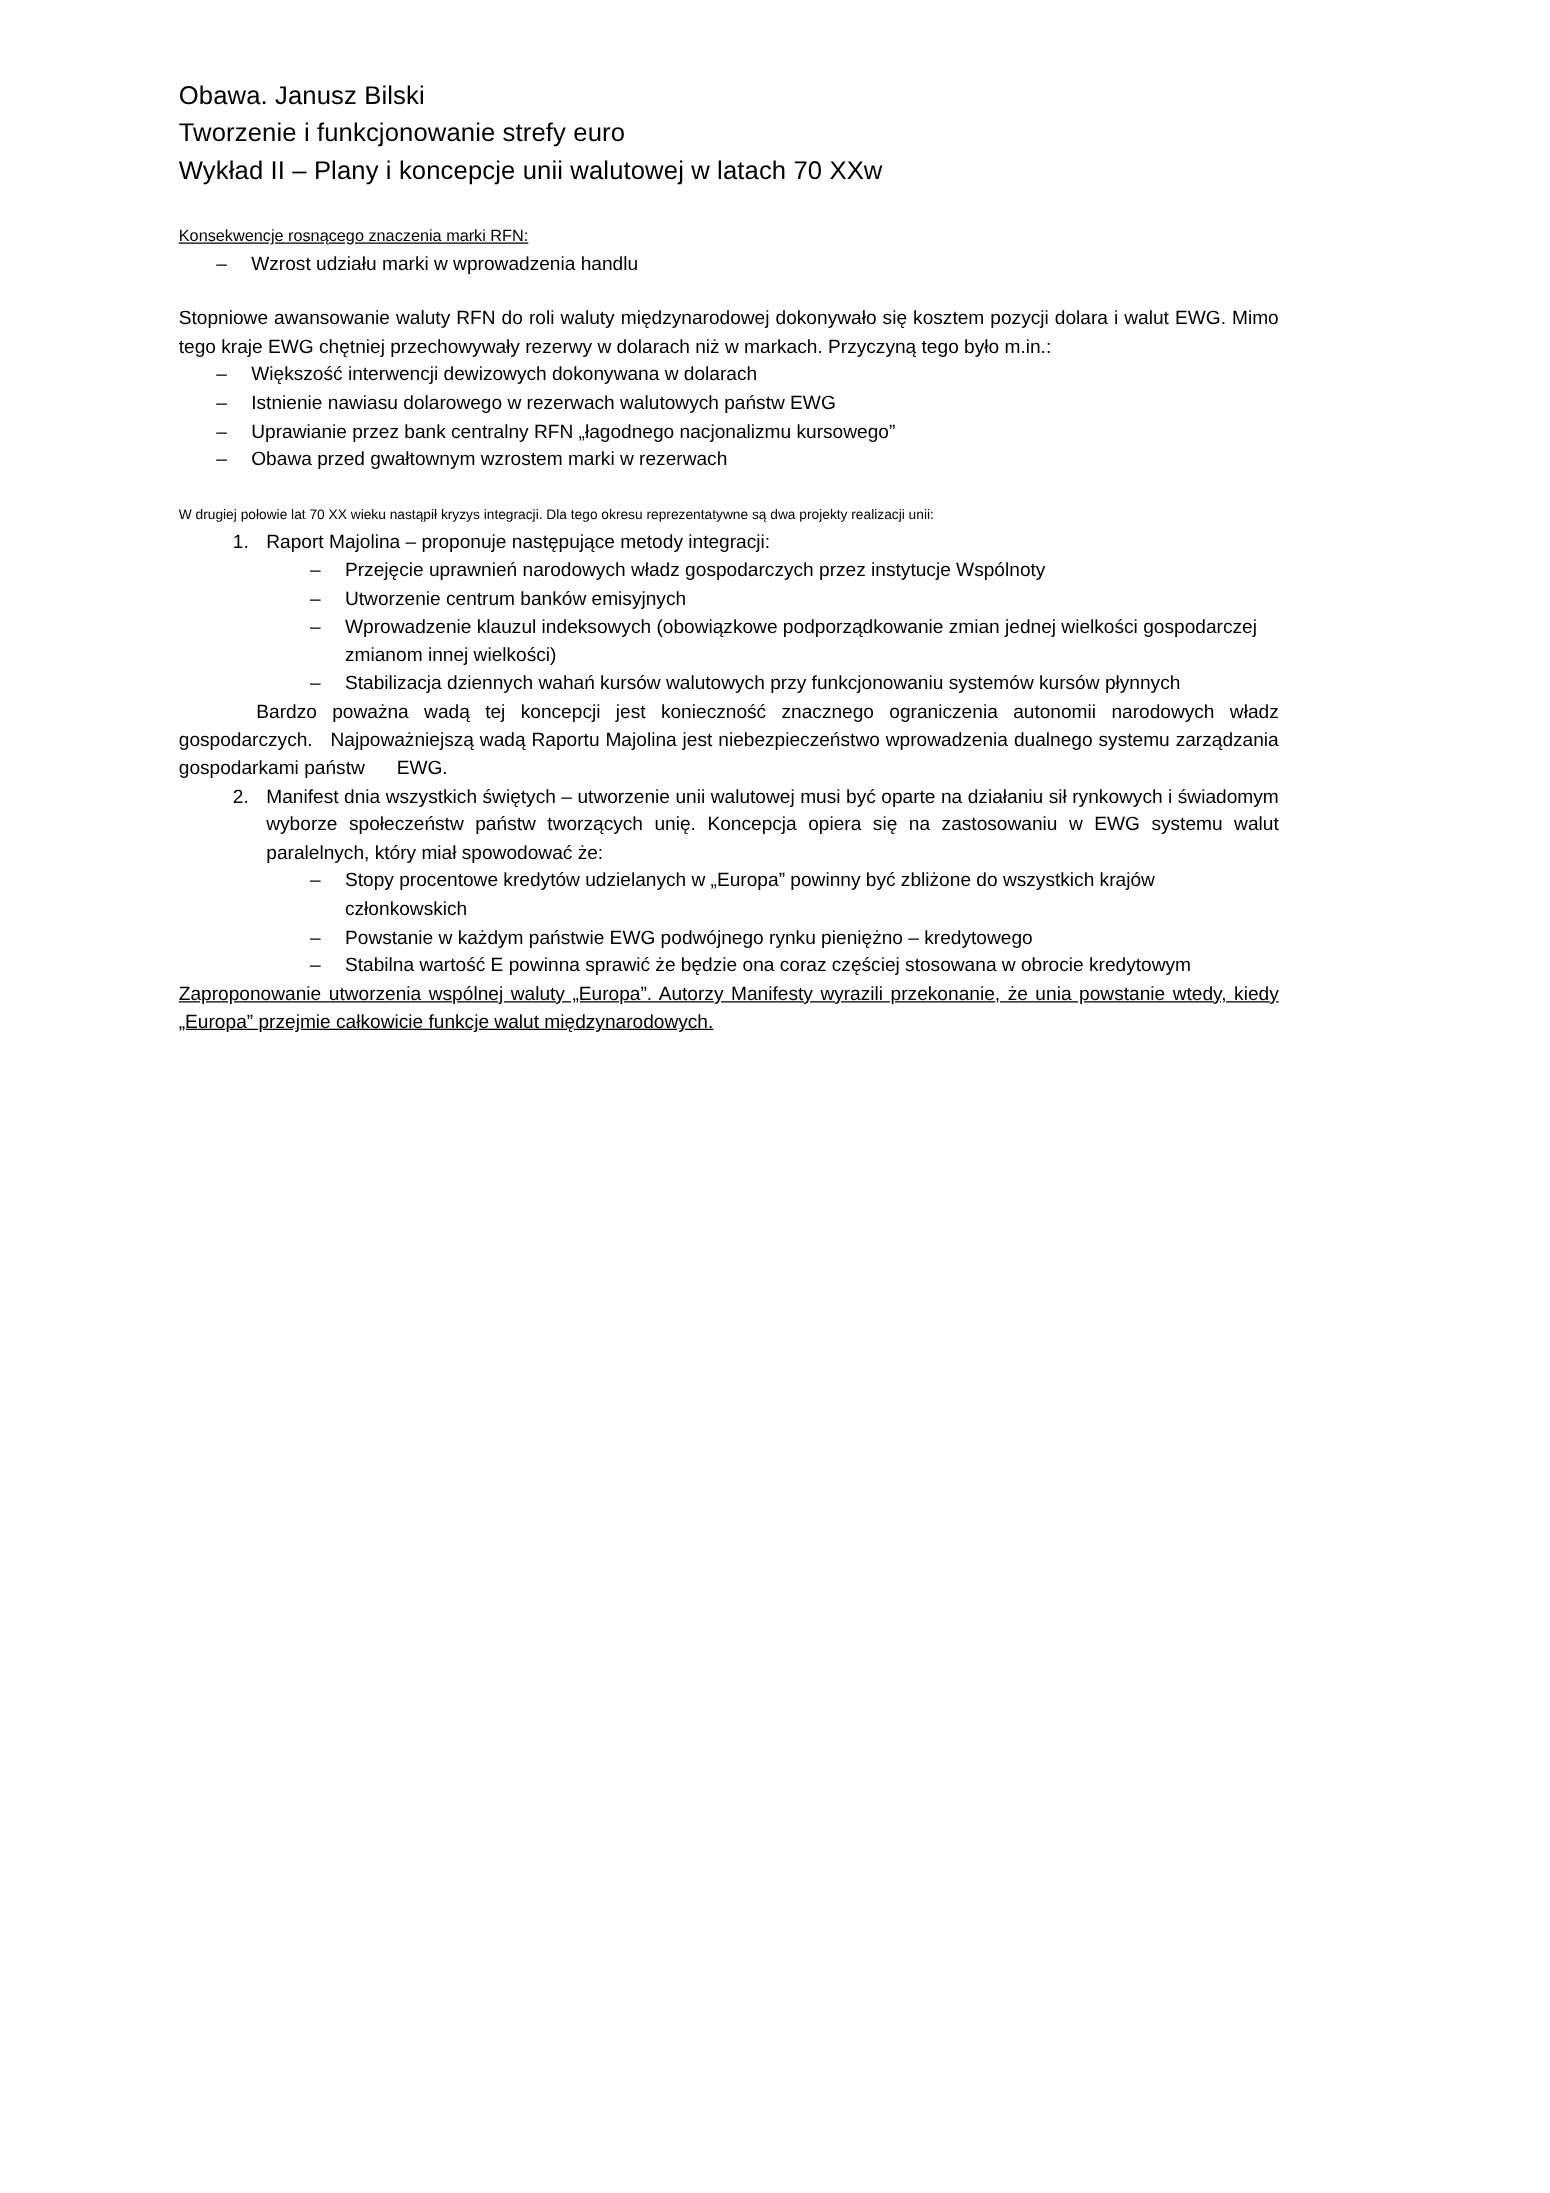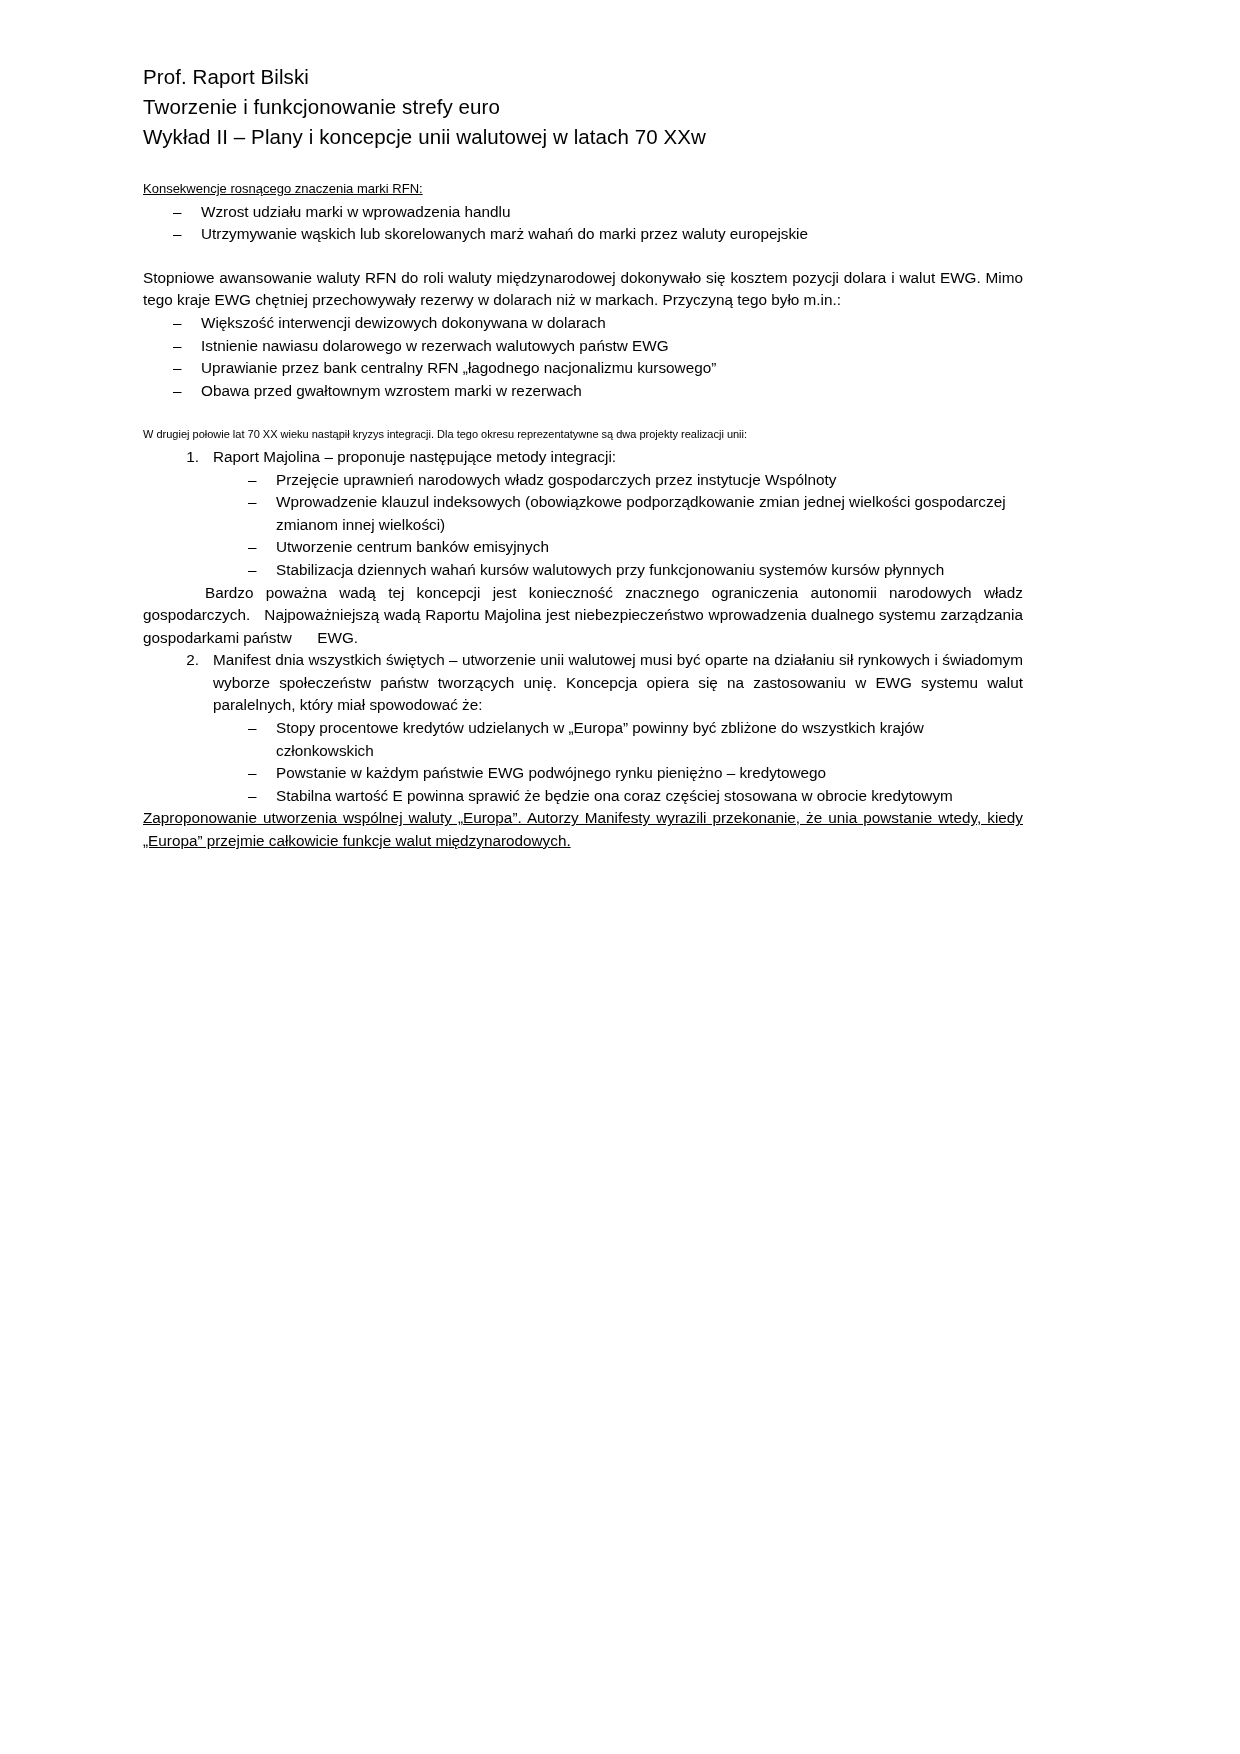--- a/index.html
+++ b/index.html
@@ -122,32 +122,31 @@
   }
   .wide-gap { white-space: pre; }
 </style>
 </head>
 <body>
 
 <div class="page">
   <div class="content">
 
     <div class="doc-header">
-      <div>Prof. Raport Bilski</div>
+      <div>Obawa. Janusz Bilski</div>
       <div>Tworzenie i funkcjonowanie strefy euro</div>
       <div>Wykład II – Plany i koncepcje unii walutowej w latach 70 XXw</div>
     </div>
 
     <div class="spacer-lg"></div>
 
     <div class="body-block">
       <div class="underline-head">Konsekwencje rosnącego znaczenia marki RFN:</div>
       <ul class="dash">
         <li>Wzrost udziału marki w wprowadzenia handlu</li>
-        <li>Utrzymywanie wąskich lub skorelowanych marż wahań do marki przez waluty europejskie</li>
       </ul>
     </div>
 
     <div class="spacer-md"></div>
 
     <div class="body-block">
       <p class="para">Stopniowe awansowanie waluty RFN do roli waluty międzynarodowej dokonywało się kosztem pozycji dolara i walut EWG. Mimo tego kraje EWG chętniej przechowywały rezerwy w dolarach niż w markach. Przyczyną tego było m.in.:</p>
       <ul class="dash">
         <li>Większość interwencji dewizowych dokonywana w dolarach</li>
         <li>Istnienie nawiasu dolarowego w rezerwach walutowych państw EWG</li>
@@ -163,22 +162,22 @@
 
       <ol class="numlist">
         <li>
           <span class="num">1.</span>
           <span class="bold">Raport Majolina</span><span> – proponuje następujące metody integracji:</span>
         </li>
       </ol>
 
       <ul class="dash dash2">
         <li>Przejęcie uprawnień narodowych władz gospodarczych przez instytucje Wspólnoty</li>
+        <li>Utworzenie centrum banków emisyjnych</li>
         <li>Wprowadzenie klauzul indeksowych (obowiązkowe podporządkowanie zmian jednej wielkości gospodarczej zmianom innej wielkości)</li>
-        <li>Utworzenie centrum banków emisyjnych</li>
         <li>Stabilizacja dziennych wahań kursów walutowych przy funkcjonowaniu systemów kursów płynnych</li>
       </ul>
 
       <p class="para indent-para"><span>Bardzo poważna wadą tej koncepcji jest konieczność znacznego ograniczenia autonomii narodowych władz gospodarczych.</span><span class="wide-gap">   </span><span>Najpoważniejszą wadą Raportu Majolina jest niebezpieczeństwo wprowadzenia dualnego systemu zarządzania gospodarkami państw</span><span class="wide-gap">      </span><span>EWG.</span></p>
 
       <ol class="numlist">
         <li>
           <span class="num">2.</span>
           <span class="bold">Manifest dnia wszystkich świętych</span><span> – utworzenie unii walutowej musi być oparte na działaniu sił rynkowych i świadomym wyborze społeczeństw państw tworzących unię. Koncepcja opiera się na zastosowaniu w EWG systemu walut paralelnych, który miał spowodować że:</span>
         </li>

